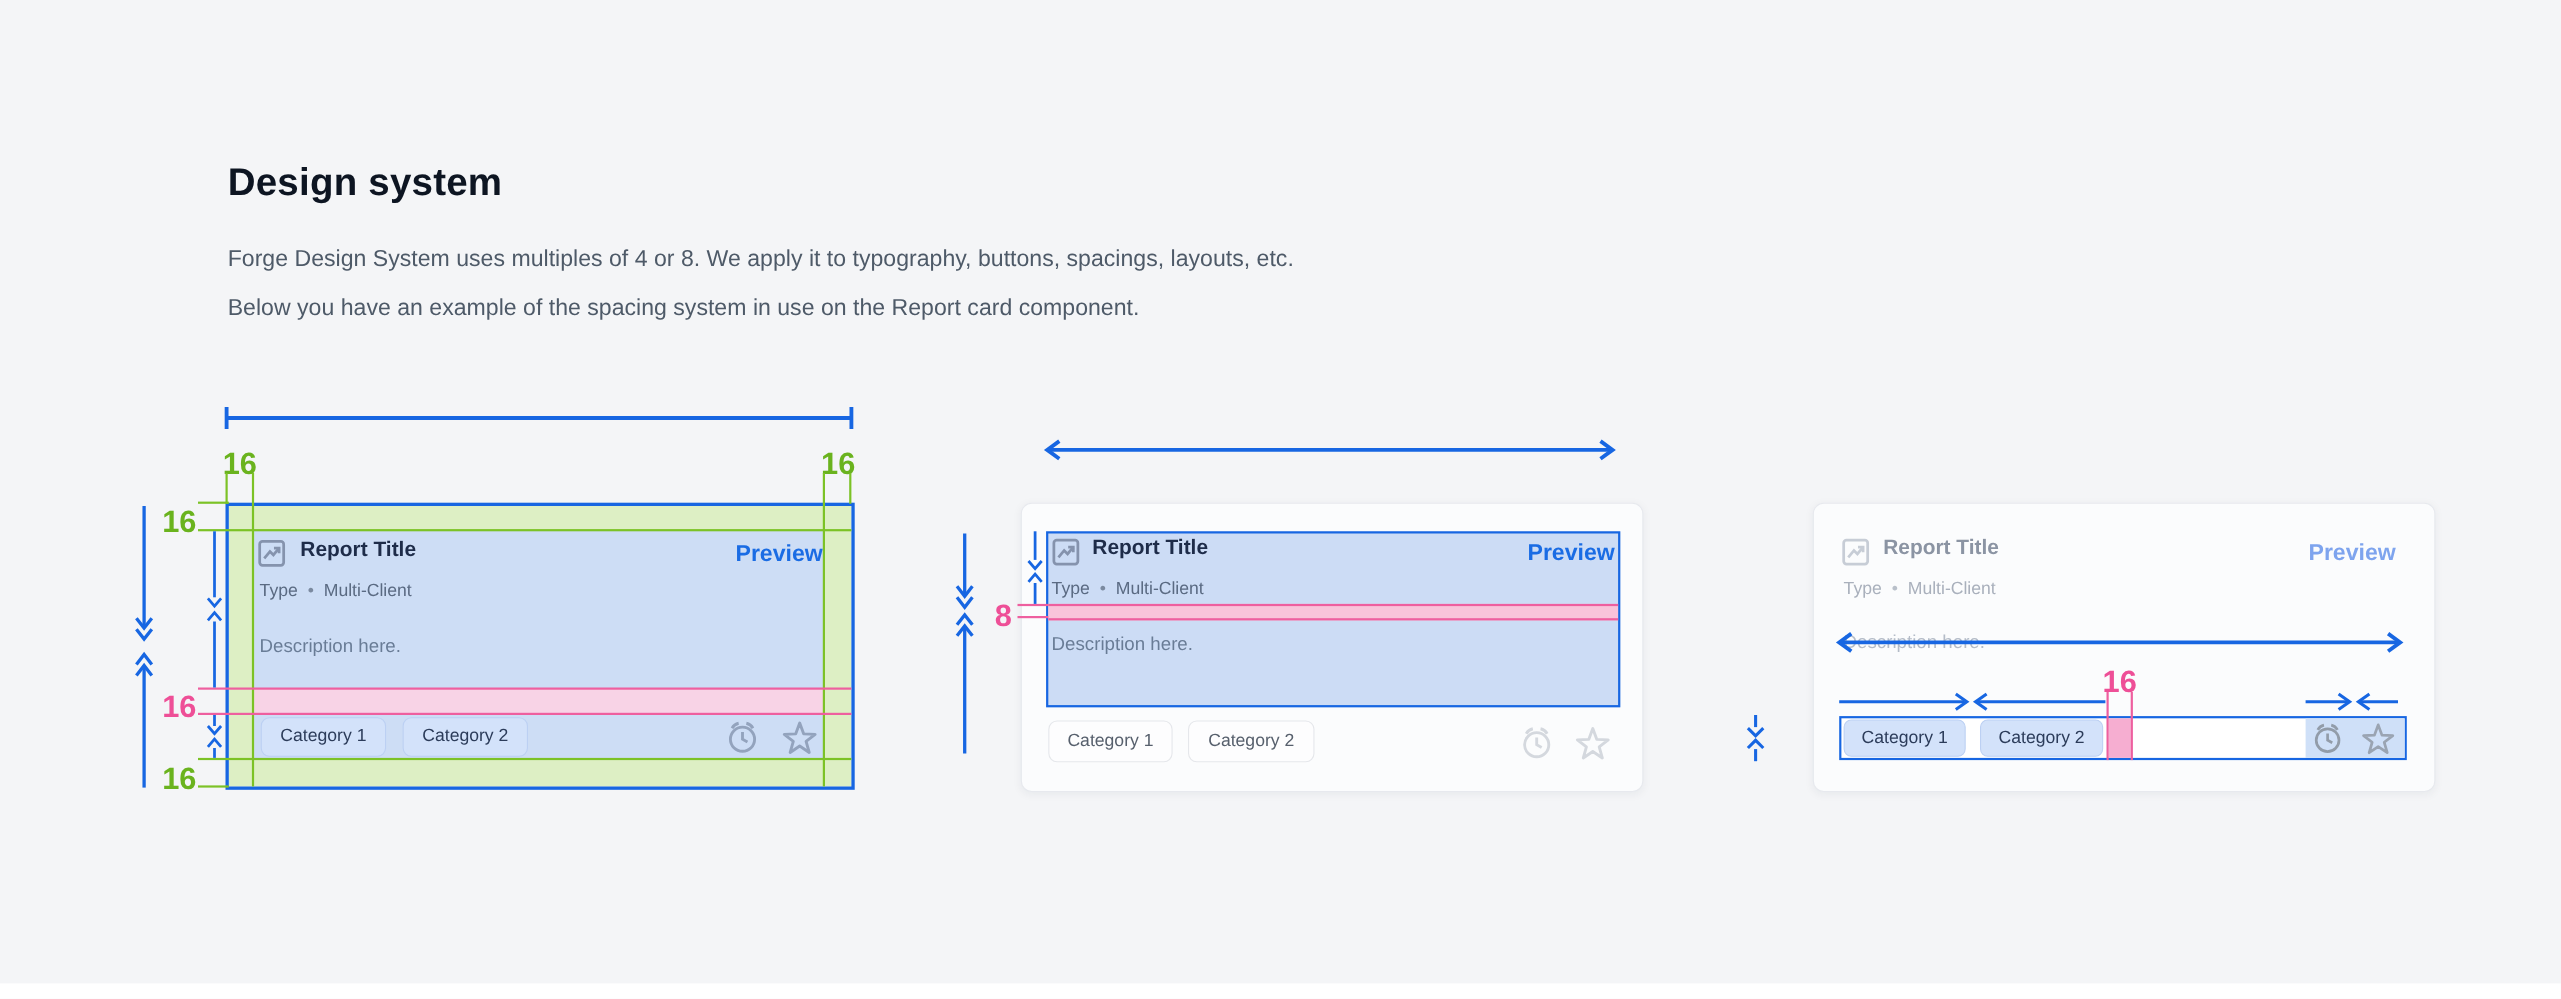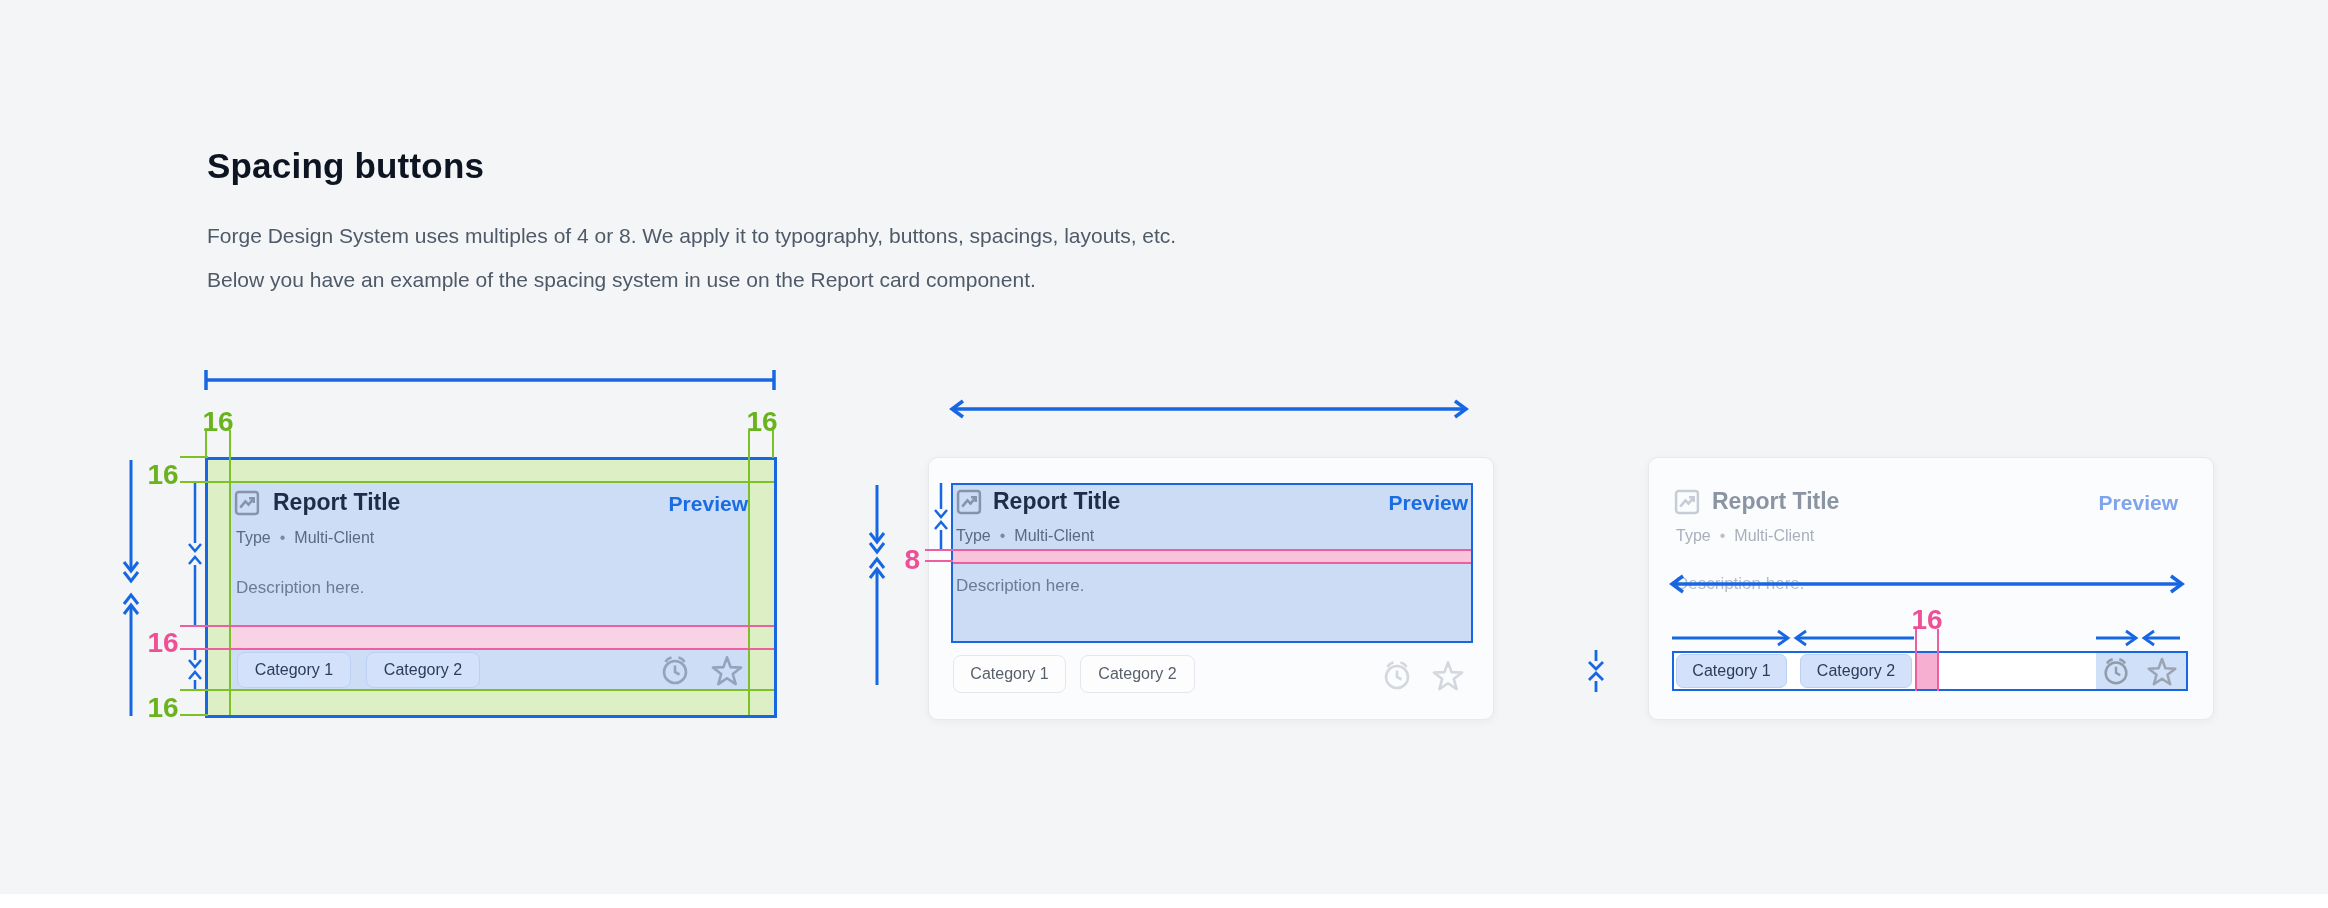--- a/index.html
+++ b/index.html
@@ -12,21 +12,21 @@
   .abs{position:absolute;}
   
   .page-heading{left:207px;top:146px;font-size:35px;font-weight:700;color:#0d1522;letter-spacing:.2px;}
   .intro{left:207px;font-size:21px;color:#4e5a68;}
   
   .report-card{
     top:457px;width:564px;height:261px;background:#fbfcfd;
     border:1.5px solid #e7e9ee;border-radius:10px;
     box-shadow:0 2px 8px rgba(20,30,60,.05);
   }
-  .card-title{font-size:23px;font-weight:700;color:#1e2c49;}
+  .card-title{font-size:19px;font-weight:700;color:#1e2c49;}
   .preview-link{font-size:21px;font-weight:700;color:#1a6ce4;text-align:right;cursor:pointer;}
   .meta-row{font-size:16px;color:#5a6a82;}
   .meta-row .bullet{margin:0 9px;color:#7b8aa0;}
   .desc-text{font-size:17px;color:#697c96;}
   .chip{
     height:36px;border-radius:8px;display:flex;align-items:center;justify-content:center;
     font-size:16px;box-sizing:border-box;
   }
   .chip-blue{background:#d3e2fa;border:1px solid #bcd0f3;color:#2c3c5a;}
   .chip-plain{background:#fdfdfe;border:1.5px solid #e5e7eb;color:#57606d;}
@@ -43,21 +43,21 @@
   .z2{z-index:2;}
   .muted-title{color:#8b94a3;}
   .muted-meta{color:#a9b0bc;}
   .muted-desc{color:#b4bcc8;}
   .muted-preview{color:#7ea4ee;}
   .bottom-strip{left:0;top:894px;width:2328px;height:14px;background:#ffffff;}
 </style>
 </head>
 <body>
 
-<div class="abs page-heading">Spacing buttons</div>
+<div class="abs page-heading">Design system</div>
 <div class="abs intro" style="top:224px;">Forge Design System uses multiples of 4 or 8. We apply it to typography, buttons, spacings, layouts, etc.</div>
 <div class="abs intro" style="top:268px;">Below you have an example of the spacing system in use on the Report card component.</div>
 
 <svg class="abs anno" style="left:203px;top:368px;" width="574" height="26">
   <line x1="3" y1="12" x2="571" y2="12" stroke-width="3.5"></line>
   <line x1="3" y1="2" x2="3" y2="22" stroke-width="3.5"></line>
   <line x1="571" y1="2" x2="571" y2="22" stroke-width="3.5"></line>
 </svg>
 
 <div class="abs mlabel green-t" style="left:196px;top:406px;width:44px;">16</div>

